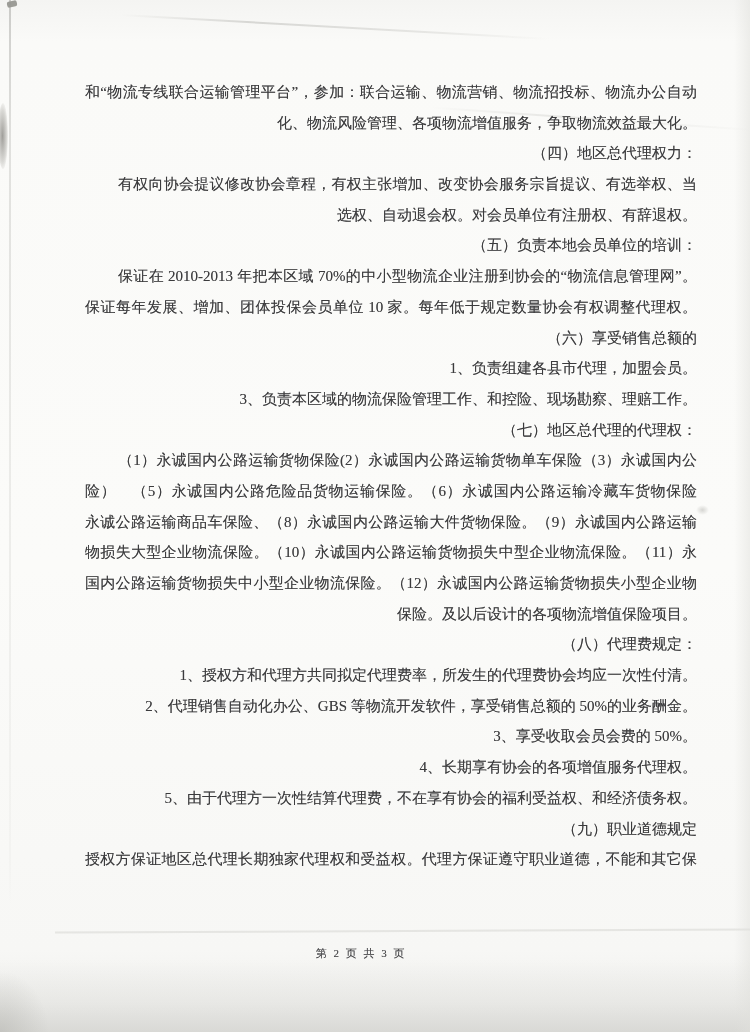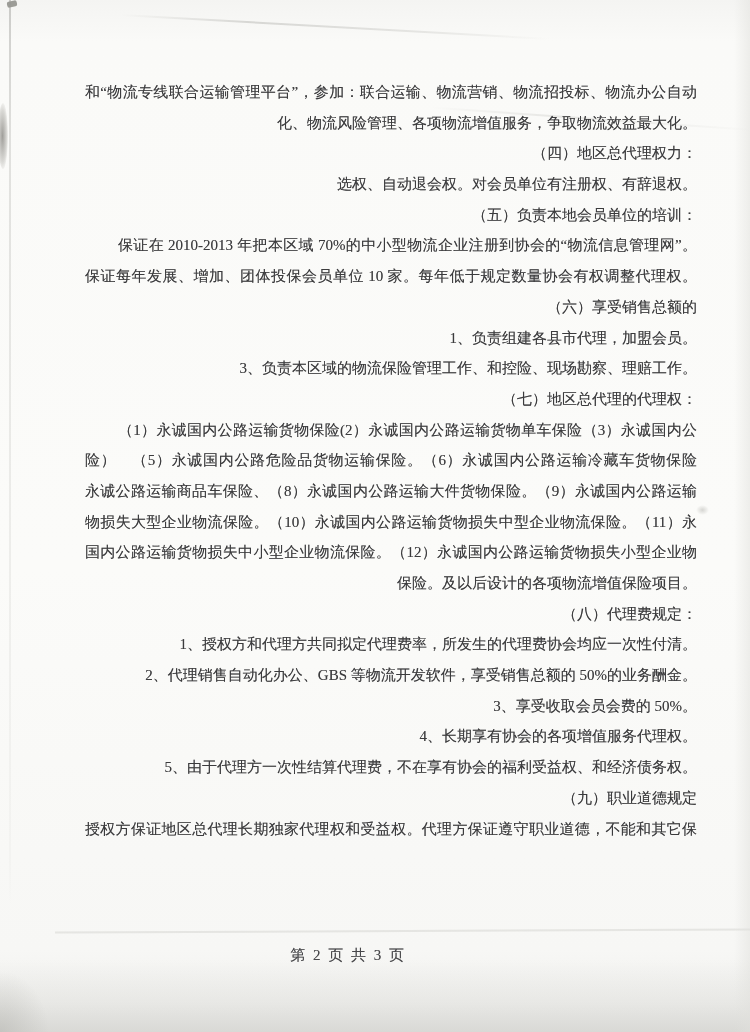--- a/index.html
+++ b/index.html
@@ -88,23 +88,23 @@
     text-align: right;
   }
   .line.full {
     white-space: normal;
     text-align: justify;
     text-align-last: justify;
   }
   .line.ind { text-indent: 2.2em; }
   .footer {
     position: absolute;
-    left: 248px; top: 946px; width: 200px;
+    left: 261px; top: 946px; width: 200px;
     text-align: center;
-    font-size: 15px;
+    font-size: 11px;
     letter-spacing: 2px;
     color: #47474a;
     text-shadow: 0 0 0.5px rgba(72,72,74,0.5);
   }
 </style>
 </head>
 <body>
 
 <div class="page">
 
@@ -116,20 +116,21 @@
   <div class="artifact speck"></div>
   <div class="artifact streak-bottom"></div>
   <div class="artifact shade-bottom"></div>
   <div class="artifact corner-bl"></div>
   <div class="artifact shade-right"></div>
 
   <div class="doc-body">
       <div class="line full">和“物流专线联合运输管理平台”，参加：联合运输、物流营销、物流招投标、物流办公自动</div>
       <div class="line">化、物流风险管理、各项物流增值服务，争取物流效益最大化。</div>
       <div class="line">（四）地区总代理权力：</div>
+      <div class="line full ind">有权向协会提议修改协会章程，有权主张增加、改变协会服务宗旨提议、有选举权、当</div>
       <div class="line">选权、自动退会权。对会员单位有注册权、有辞退权。</div>
       <div class="line">（五）负责本地会员单位的培训：</div>
       <div class="line full ind">保证在 2010-2013 年把本区域 70%的中小型物流企业注册到协会的“物流信息管理网”。</div>
       <div class="line full">保证每年发展、增加、团体投保会员单位 10 家。每年低于规定数量协会有权调整代理权。</div>
       <div class="line">（六）享受销售总额的</div>
       <div class="line">1、负责组建各县市代理，加盟会员。</div>
       <div class="line">3、负责本区域的物流保险管理工作、和控险、现场勘察、理赔工作。</div>
       <div class="line">（七）地区总代理的代理权：</div>
       <div class="line full ind">（1）永诚国内公路运输货物保险(2）永诚国内公路运输货物单车保险（3）永诚国内公</div>
       <div class="line full">险）　（5）永诚国内公路危险品货物运输保险。（6）永诚国内公路运输冷藏车货物保险（7）</div>

